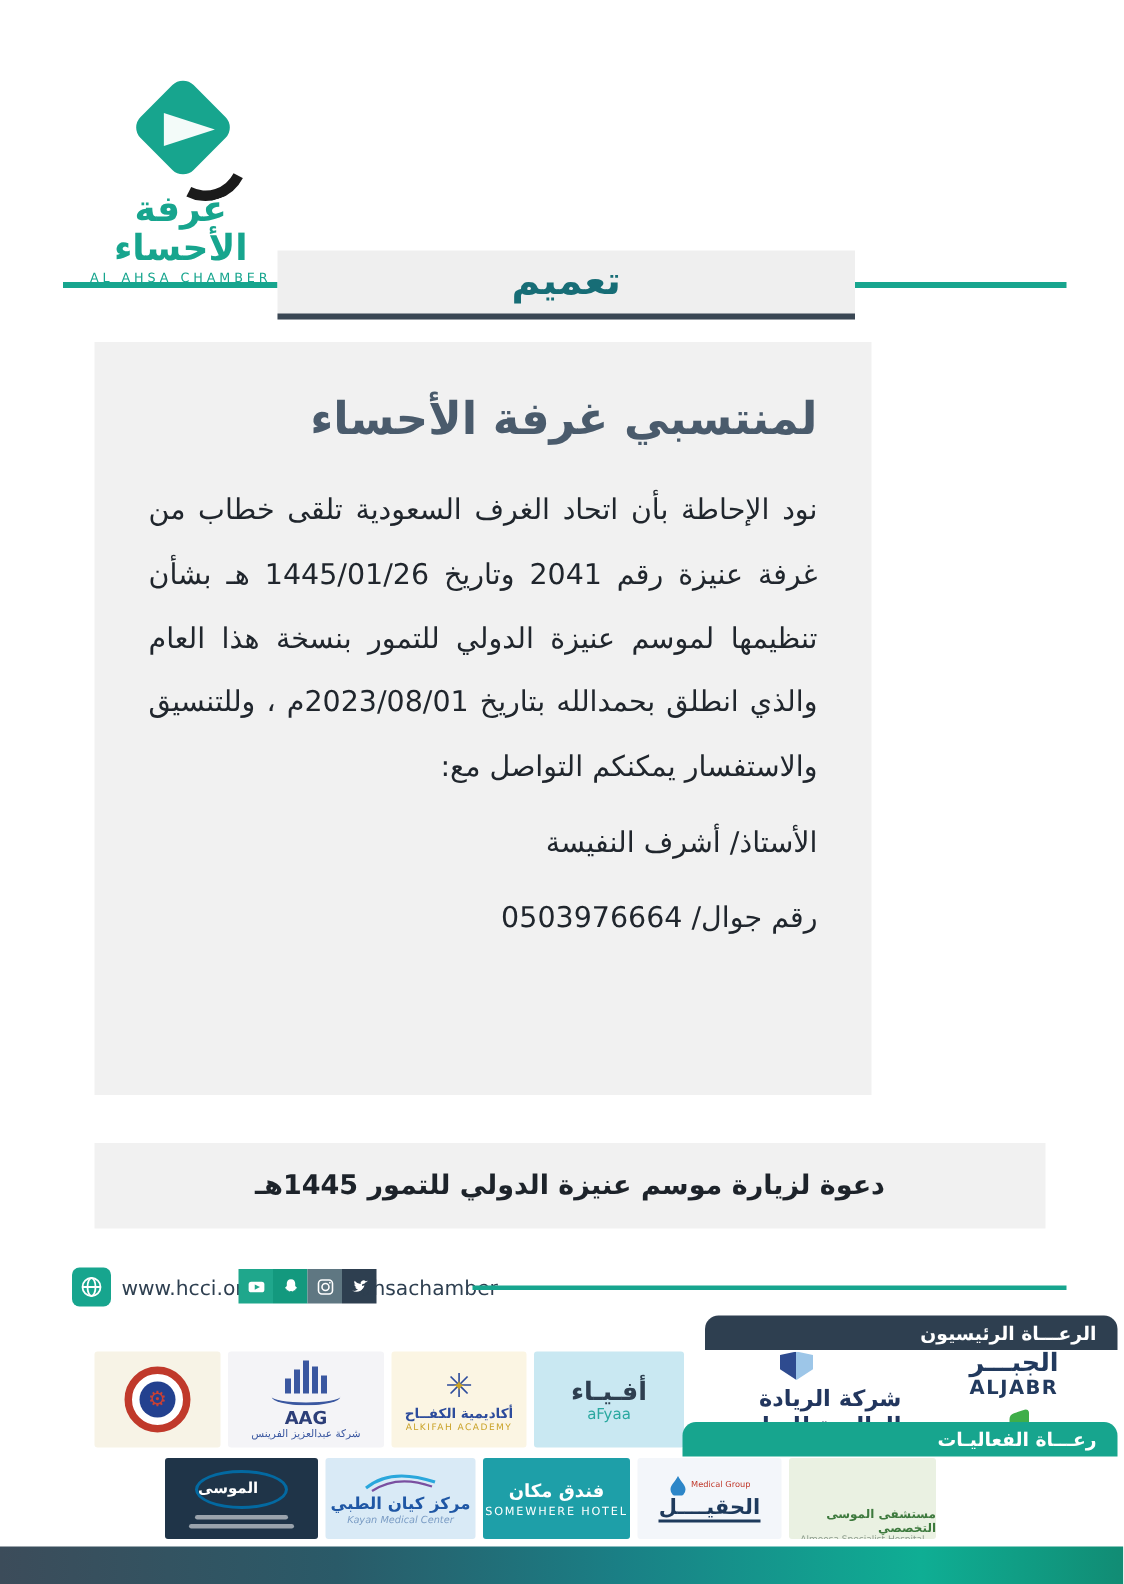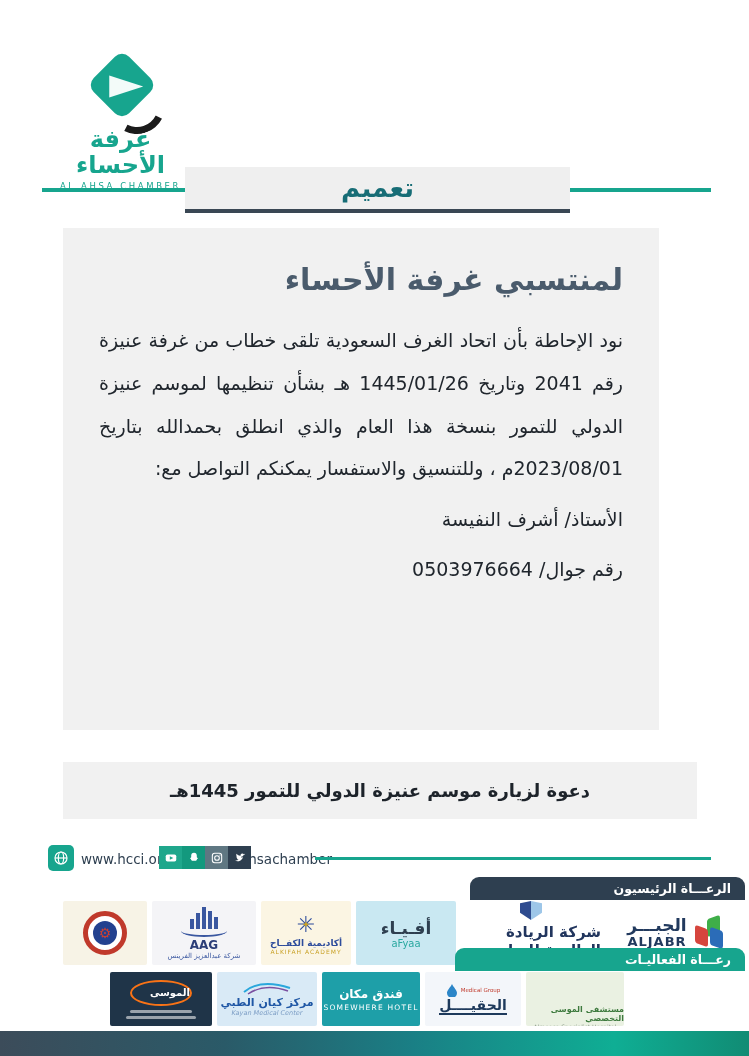--- a/index.html
+++ b/index.html
@@ -21,21 +21,21 @@
 
   
   .taameem-box{position:absolute;left:185px;top:167px;width:385px;height:42px;background:#EFEFEF;
         border-bottom:4px solid #3A4754;display:flex;align-items:center;justify-content:center;}
   .taameem-text{font-size:26px;font-weight:bold;color:#176D76;}
   .line{position:absolute;top:188px;height:4px;background:#17A58E;}
   .line-left{left:42px;width:143px;}
   .line-right{left:570px;width:141px;}
 
   
-  .card{position:absolute;left:63px;top:228px;width:596px;height:502px;background:#F1F1F1;
+  .card{position:absolute;left:63px;top:228px;width:518px;height:502px;background:#F1F1F1;
         box-sizing:border-box;padding:24px 36px;direction:rtl;}
   .card-title{font-size:30px;font-weight:bold;color:#4A5B6C;text-align:right;margin:10px 0 22px 0;}
   .card-body{font-size:19px;color:#20262D;line-height:2.25;text-align:justify;margin:0;}
   .contact-name{font-size:19px;color:#20262D;text-align:right;margin-top:18px;}
   .contact-phone{font-size:19px;color:#20262D;text-align:right;margin-top:28px;}
 
   
   .invite{position:absolute;left:63px;top:762px;width:634px;height:57px;background:#F1F1F1;
         display:flex;align-items:center;justify-content:center;direction:rtl;}
   .invite-text{font-size:18px;font-weight:bold;color:#1d232a;}
@@ -85,34 +85,34 @@
   .alk-ar{font-size:9px;color:#2D4C9C;font-weight:bold;direction:rtl;}
   .alk-en{font-size:6px;color:#C9A227;letter-spacing:1px;}
   .t-afyaa{width:100px;background:#C9E8F2;}
   .afyaa-ar{font-size:17px;font-weight:bold;color:#2E3F50;direction:rtl;}
   .afyaa-en{font-size:10px;color:#2AA8A0;}
   .t-alreeyada{width:140px;background:#FFFFFF;}
   .shield{width:22px;height:26px;background:linear-gradient(90deg,#2E4B8F 50%,#9DC6E8 50%);
         clip-path:polygon(50% 0,100% 12%,100% 62%,50% 100%,0 62%,0 12%);margin-bottom:3px;}
   .ree-ar{font-size:15px;color:#22365E;font-weight:bold;direction:rtl;}
   .ree-en{font-size:5.5px;color:#6B7A8A;letter-spacing:.4px;}
-  .t-aljabr{width:140px;background:#FFFFFF;flex-direction:row;gap:8px;}
+  .t-aljabr{width:140px;background:#FFFFFF;flex-direction:column;gap:8px;}
   .jbr-text{text-align:center;}
   .jbr-ar{font-size:17px;font-weight:bold;color:#223A5E;direction:rtl;line-height:1;}
   .jbr-en{font-size:13px;font-weight:bold;color:#223A5E;letter-spacing:1px;}
   .jbr-mark{position:relative;width:30px;height:32px;}
   .jbr-mark i{position:absolute;display:block;width:13px;height:18px;border-radius:3px;}
   .jbr-g{left:12px;top:0;background:#3FAE49;transform:skewY(-18deg);}
   .jbr-b{left:15px;top:12px;background:#2B6CB8;transform:skewY(18deg);}
   .jbr-r{left:0;top:10px;background:#D6453D;transform:skewY(20deg);}
 
   
   .t-almousa{width:102px;background:#1F3448;}
-  .mousa-ellipse{width:58px;height:22px;border:2px solid #f97316;border-radius:50%;display:flex;
-        align-items:center;justify-content:flex-end;}
+  .mousa-ellipse{width:58px;height:22px;border:2px solid #0369a1;border-radius:50%;display:flex;
+        align-items:center;justify-content:flex-start;}
   .mousa-ar{color:#fff;font-size:10px;font-weight:bold;direction:rtl;}
   .mousa-l1,.mousa-l2{height:3px;background:rgba(255,255,255,.55);border-radius:2px;margin-top:4px;}
   .mousa-l1{width:62px;} .mousa-l2{width:70px;margin-top:3px;}
   .t-kayan{width:100px;background:#D9EAF6;}
   .kayan-ar{font-size:11px;font-weight:bold;color:#1F57A5;direction:rtl;}
   .kayan-en{font-size:6.5px;color:#7A9CC4;font-style:italic;}
   .t-somewhere{width:98px;background:#1E9FA8;}
   .smw-ar{font-size:12px;font-weight:bold;color:#fff;direction:rtl;}
   .smw-en{font-size:7.5px;color:#fff;letter-spacing:1.2px;margin-top:2px;}
   .t-haqeel{width:96px;background:#F3F6FA;}

